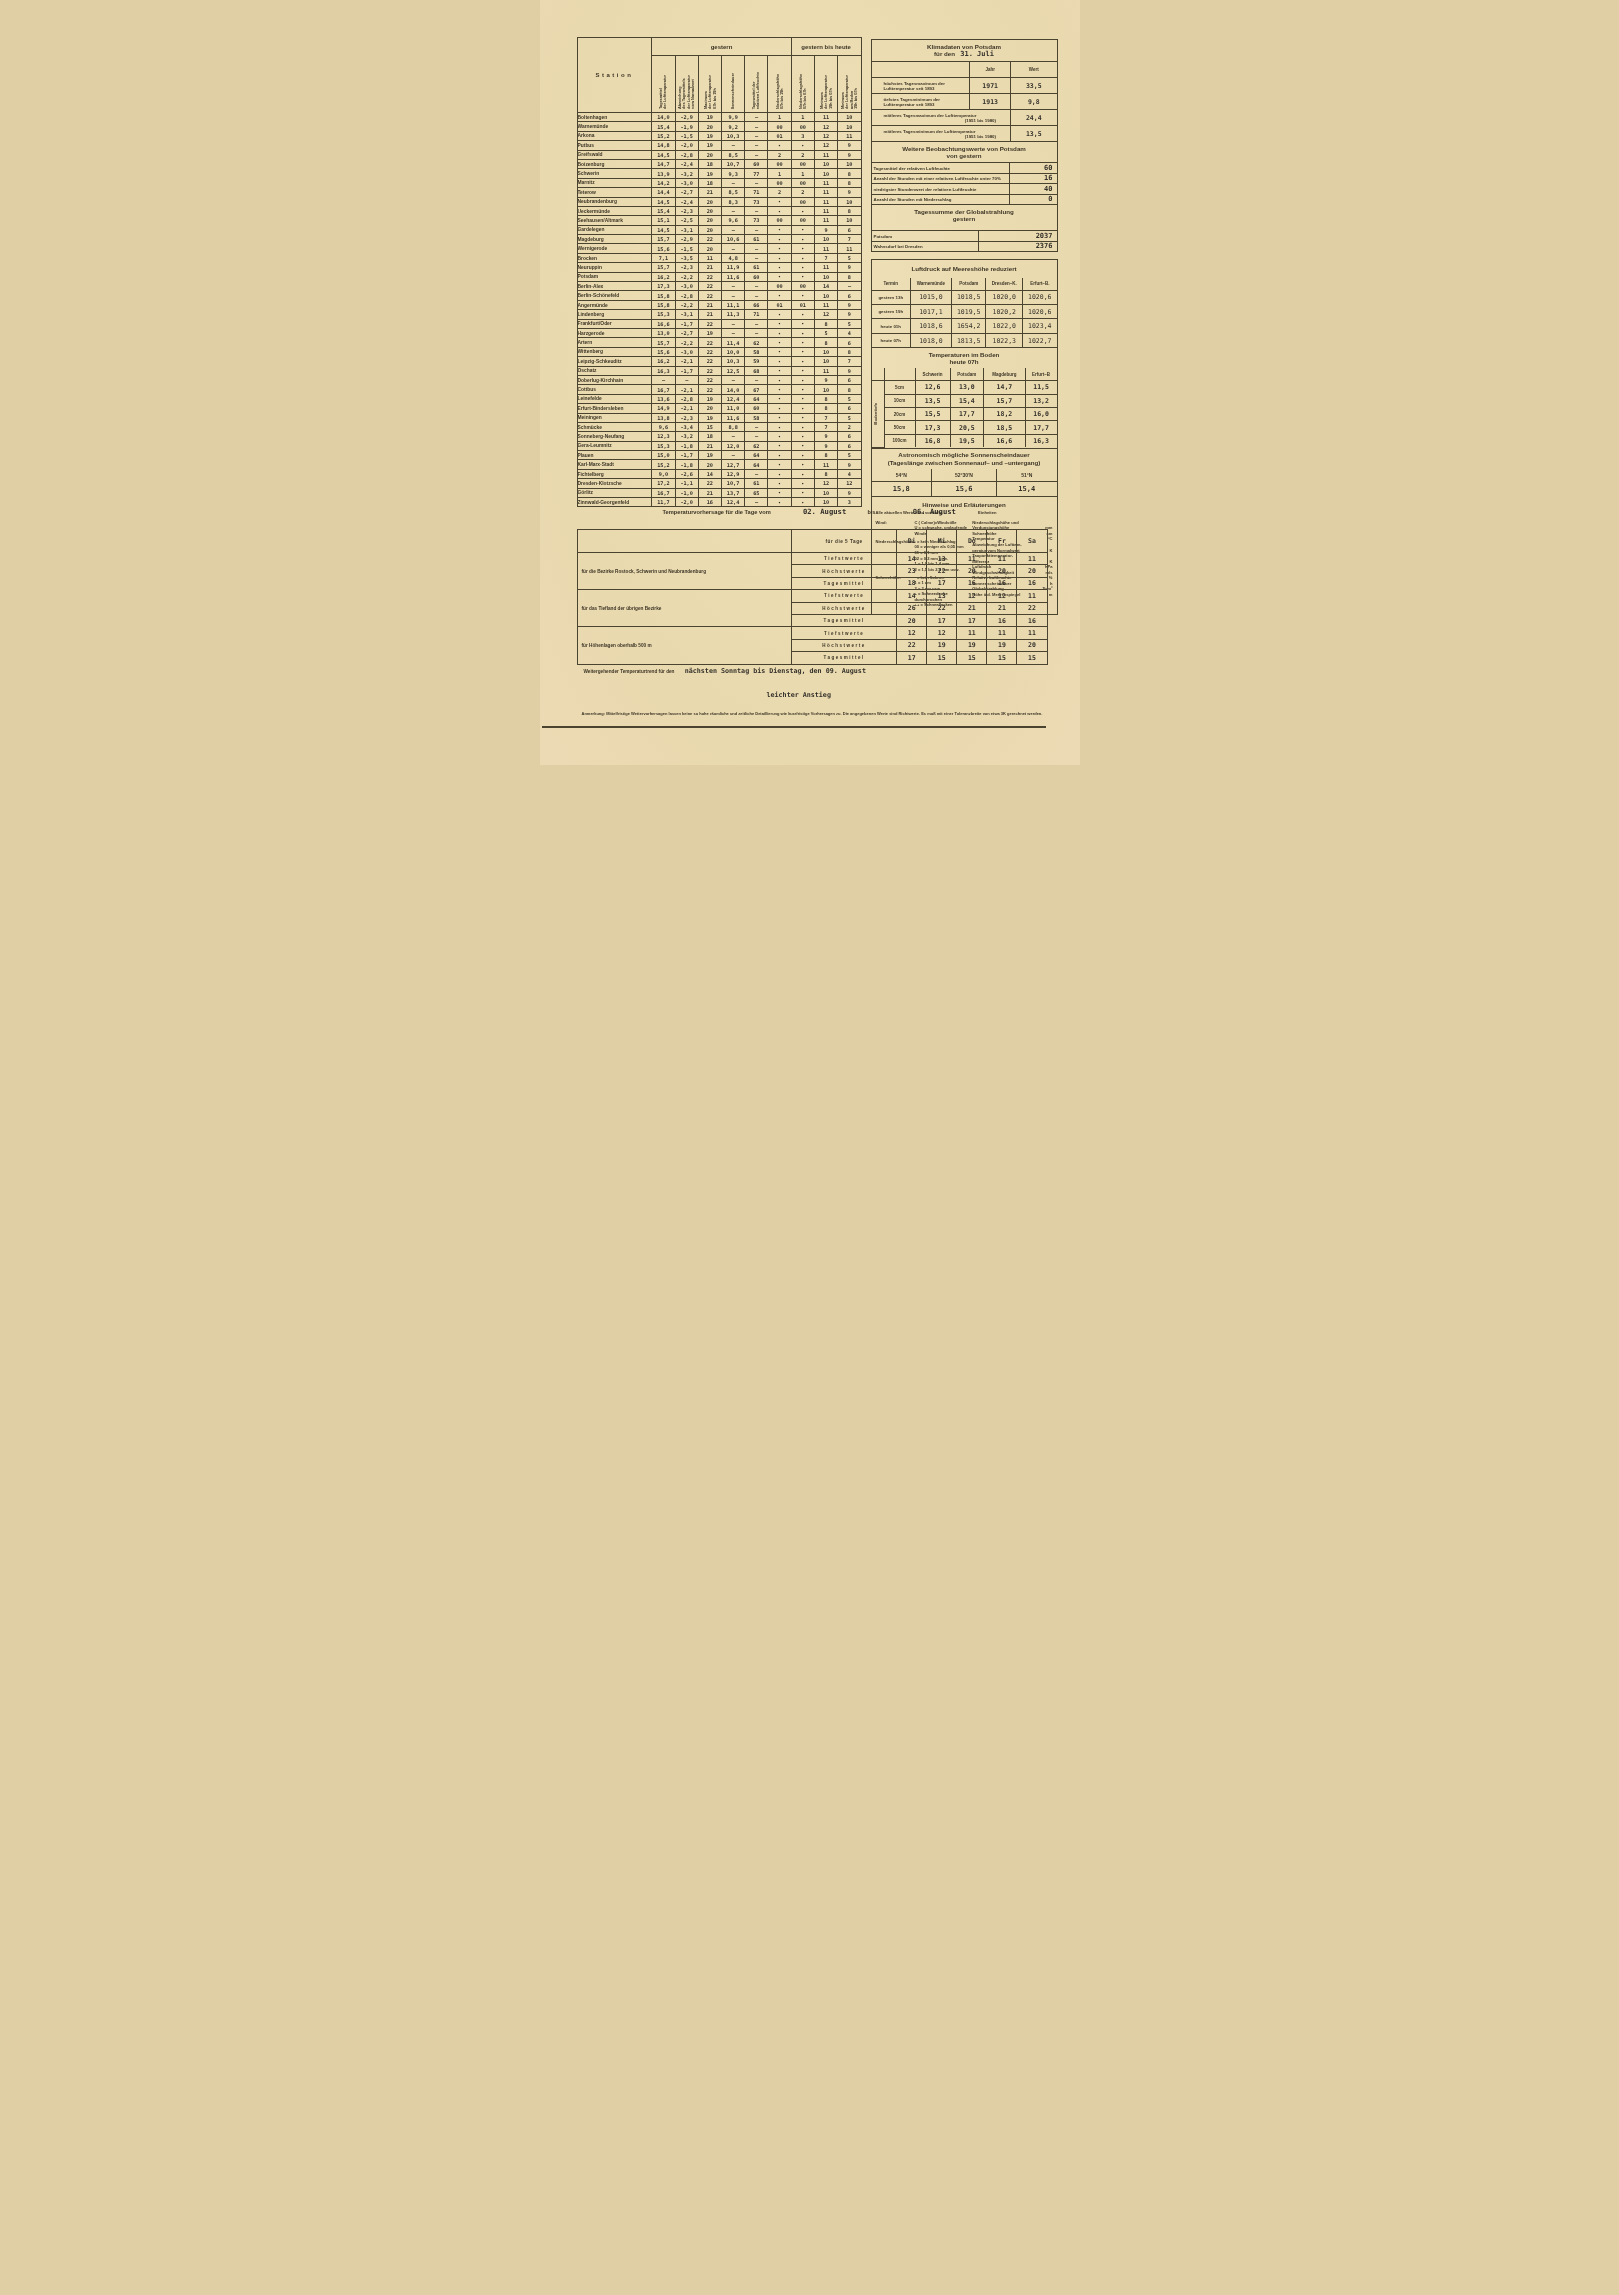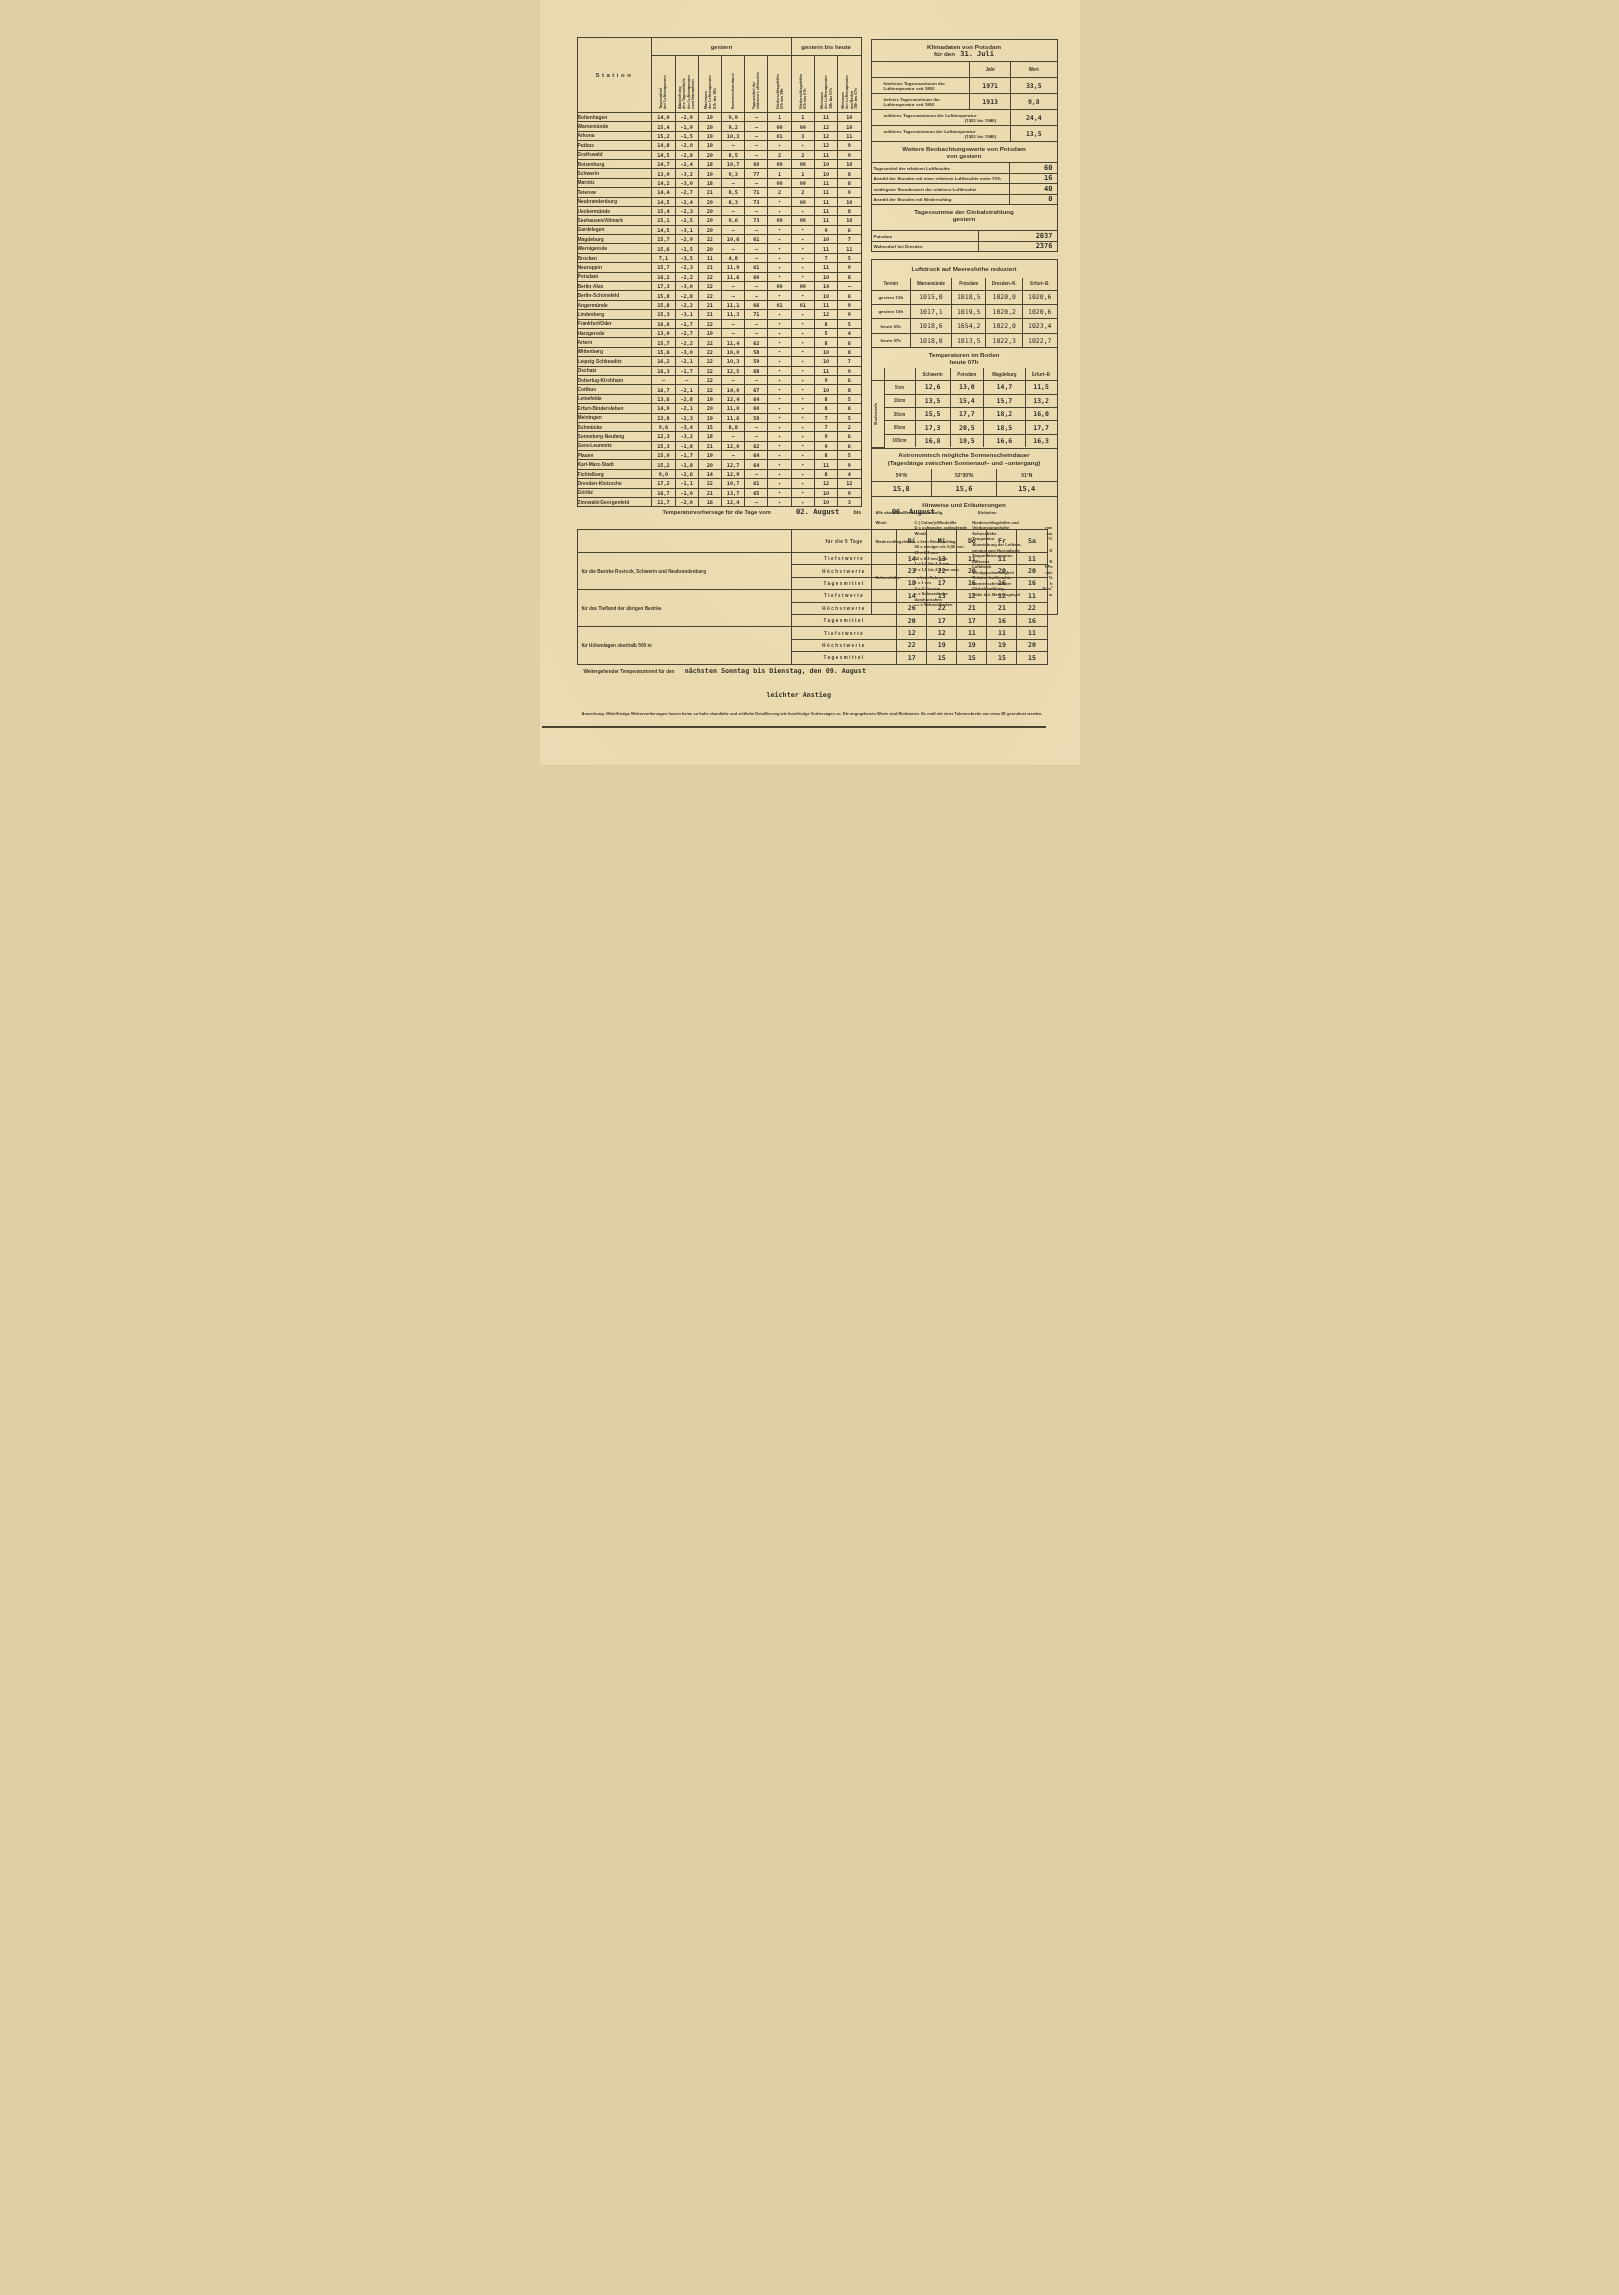--- a/index.html
+++ b/index.html
@@ -93,21 +93,21 @@
   .hg-term{width:39px;flex:none;}
   .hg-lines{flex:1;white-space:pre-line;}
   .hint-right{flex:1;}
   .unit-row{display:flex;justify-content:space-between;align-items:flex-end;}
   .unit-name{white-space:pre-line;}
   .unit-val{margin-left:2px;text-align:right;}
 
   
   .fc-title{position:absolute;left:123px;top:507px;white-space:nowrap;}
   .fc-title .lbl{font-size:5.7px;font-weight:bold;}
-  .fc-title .type{font-size:7.2px;margin:0 7px;padding-left:16px;}
+  .fc-title .type{font-size:7.2px;margin:0 14px;padding-left:16px;}
   .fc-title .bis{font-size:5.5px;font-weight:bold;margin:0 5px;}
 
   table.fc{position:absolute;left:37px;top:529px;border-collapse:collapse;table-layout:fixed;width:471px;border:1.2px solid var(--line);}
   .fc th,.fc td{border:0.5px solid var(--line);padding:0;}
   .fc thead th{height:22px;border-bottom:1px solid var(--line);}
   .fc .c-region{text-align:left;font-size:4.7px;font-weight:bold;padding-left:4px;}
   .fc .c-5t{font-size:4.7px;font-weight:bold;letter-spacing:0.5px;}
   .fc .c-day{font-family:"DejaVu Sans Mono",monospace;font-weight:bold;font-size:6.5px;color:var(--type);}
   .fc tbody td{height:11.4px;}
   .fc .rowlab{font-size:4.5px;font-weight:bold;letter-spacing:1.5px;text-align:center;}

